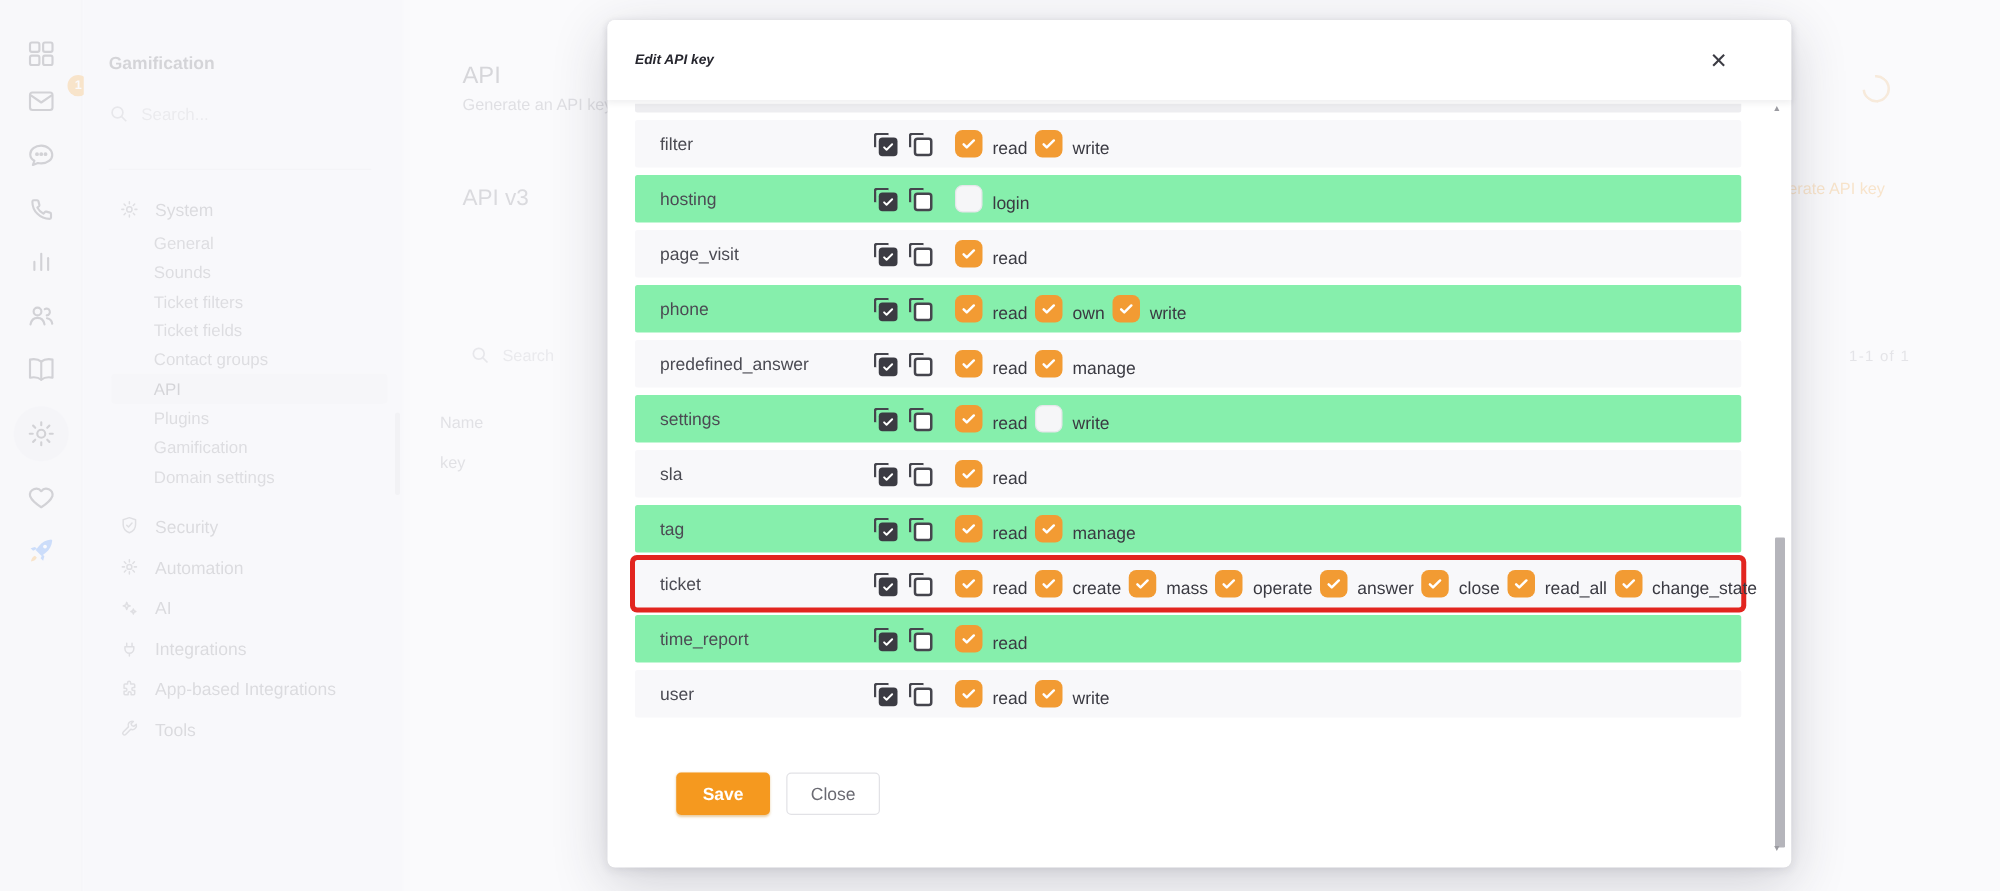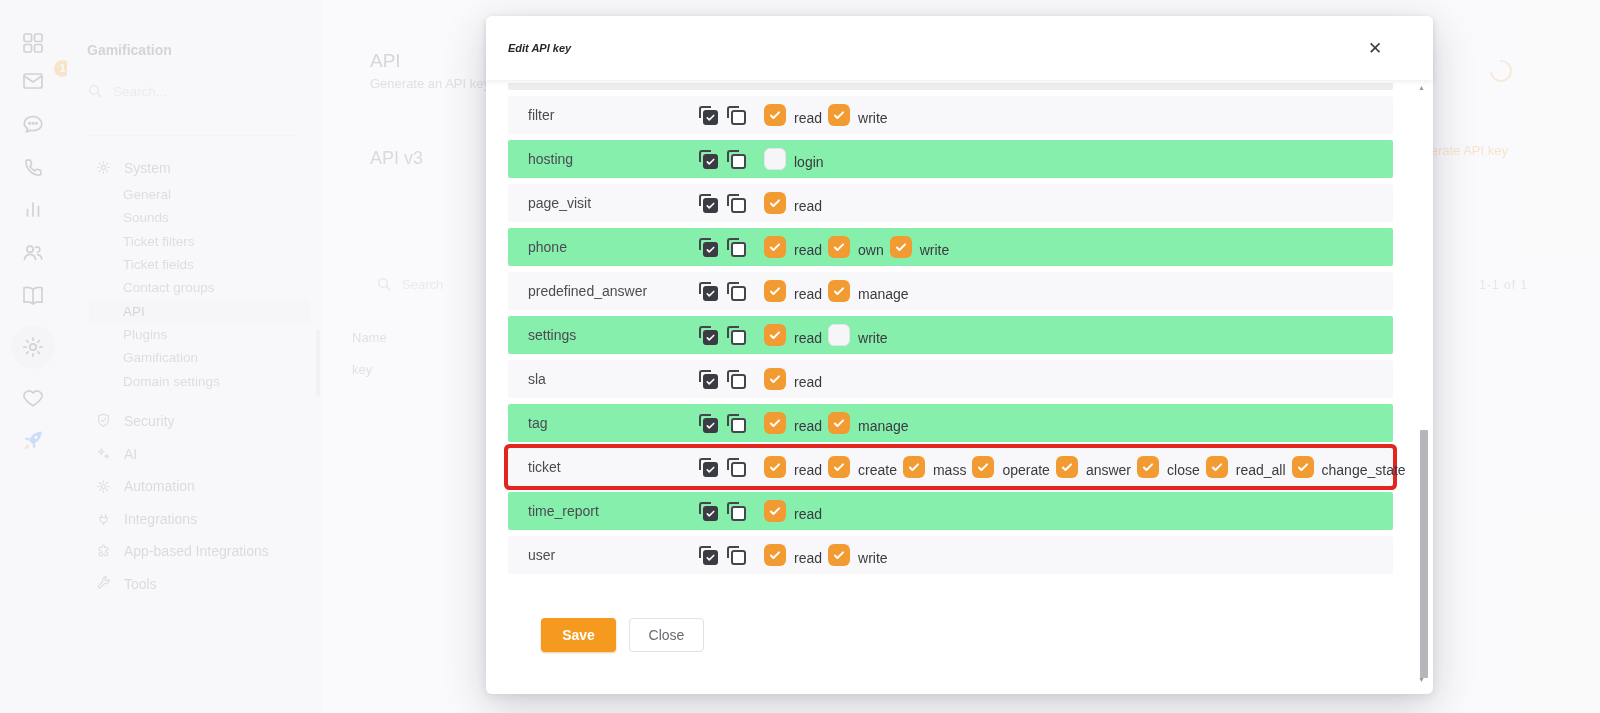--- a/index.html
+++ b/index.html
@@ -219,31 +219,31 @@
           <li class="spacer"></li>
           <li class="section2">
             <svg viewBox="0 0 24 24" fill="none" stroke="currentColor" stroke-width="1.7" stroke-linecap="round" stroke-linejoin="round">
               <path d="M12 3l7 2.4v5.3c0 4.4-2.9 7.8-7 9.3-4.1-1.5-7-4.9-7-9.3V5.4z"></path>
               <path d="M9 11.5l2 2 4-4.5"></path>
             </svg>
             <span>Security</span>
           </li>
           <li class="section2">
             <svg viewBox="0 0 24 24" fill="none" stroke="currentColor" stroke-width="1.7" stroke-linecap="round" stroke-linejoin="round">
+              <circle cx="12" cy="12" r="2.8"></circle>
+              <path d="M12 4v2.5M12 17.5V20M4 12h2.5M17.5 12H20M6.3 6.3l1.8 1.8M15.9 15.9l1.8 1.8M17.7 6.3l-1.8 1.8M8.1 15.9l-1.8 1.8"></path>
+            </svg>
+            <span>Automation</span>
+          </li>
+          <li class="section2">
+            <svg viewBox="0 0 24 24" fill="none" stroke="currentColor" stroke-width="1.7" stroke-linecap="round" stroke-linejoin="round">
               <path d="M9 5.5l1.1 2.9L13 9.5l-2.9 1.1L9 13.5l-1.1-2.9L5 9.5l2.9-1.1z"></path>
               <path d="M16.5 13l.8 2 2 .8-2 .8-.8 2-.8-2-2-.8 2-.8z"></path>
             </svg>
             <span>AI</span>
-          </li>
-          <li class="section2">
-            <svg viewBox="0 0 24 24" fill="none" stroke="currentColor" stroke-width="1.7" stroke-linecap="round" stroke-linejoin="round">
-              <circle cx="12" cy="12" r="2.8"></circle>
-              <path d="M12 4v2.5M12 17.5V20M4 12h2.5M17.5 12H20M6.3 6.3l1.8 1.8M15.9 15.9l1.8 1.8M17.7 6.3l-1.8 1.8M8.1 15.9l-1.8 1.8"></path>
-            </svg>
-            <span>Automation</span>
           </li>
           <li class="section2">
             <svg viewBox="0 0 24 24" fill="none" stroke="currentColor" stroke-width="1.7" stroke-linecap="round" stroke-linejoin="round">
               <path d="M9 6.5v4M15 6.5v4M7 10.5h10v2.2a5 5 0 0 1-10 0zM12 17.7V21"></path>
             </svg>
             <span>Integrations</span>
           </li>
           <li class="section2">
             <svg viewBox="0 0 24 24" fill="none" stroke="currentColor" stroke-width="1.7" stroke-linecap="round" stroke-linejoin="round">
               <path d="M10 4.5a1.7 1.7 0 0 1 3.4 0V6H17a1 1 0 0 1 1 1v3h-1.5a1.7 1.7 0 0 0 0 3.4H18V17a1 1 0 0 1-1 1h-3v-1.5a1.7 1.7 0 0 0-3.4 0V18H7a1 1 0 0 1-1-1v-3h1.5a1.7 1.7 0 0 0 0-3.4H6V7a1 1 0 0 1 1-1h3z"></path>

